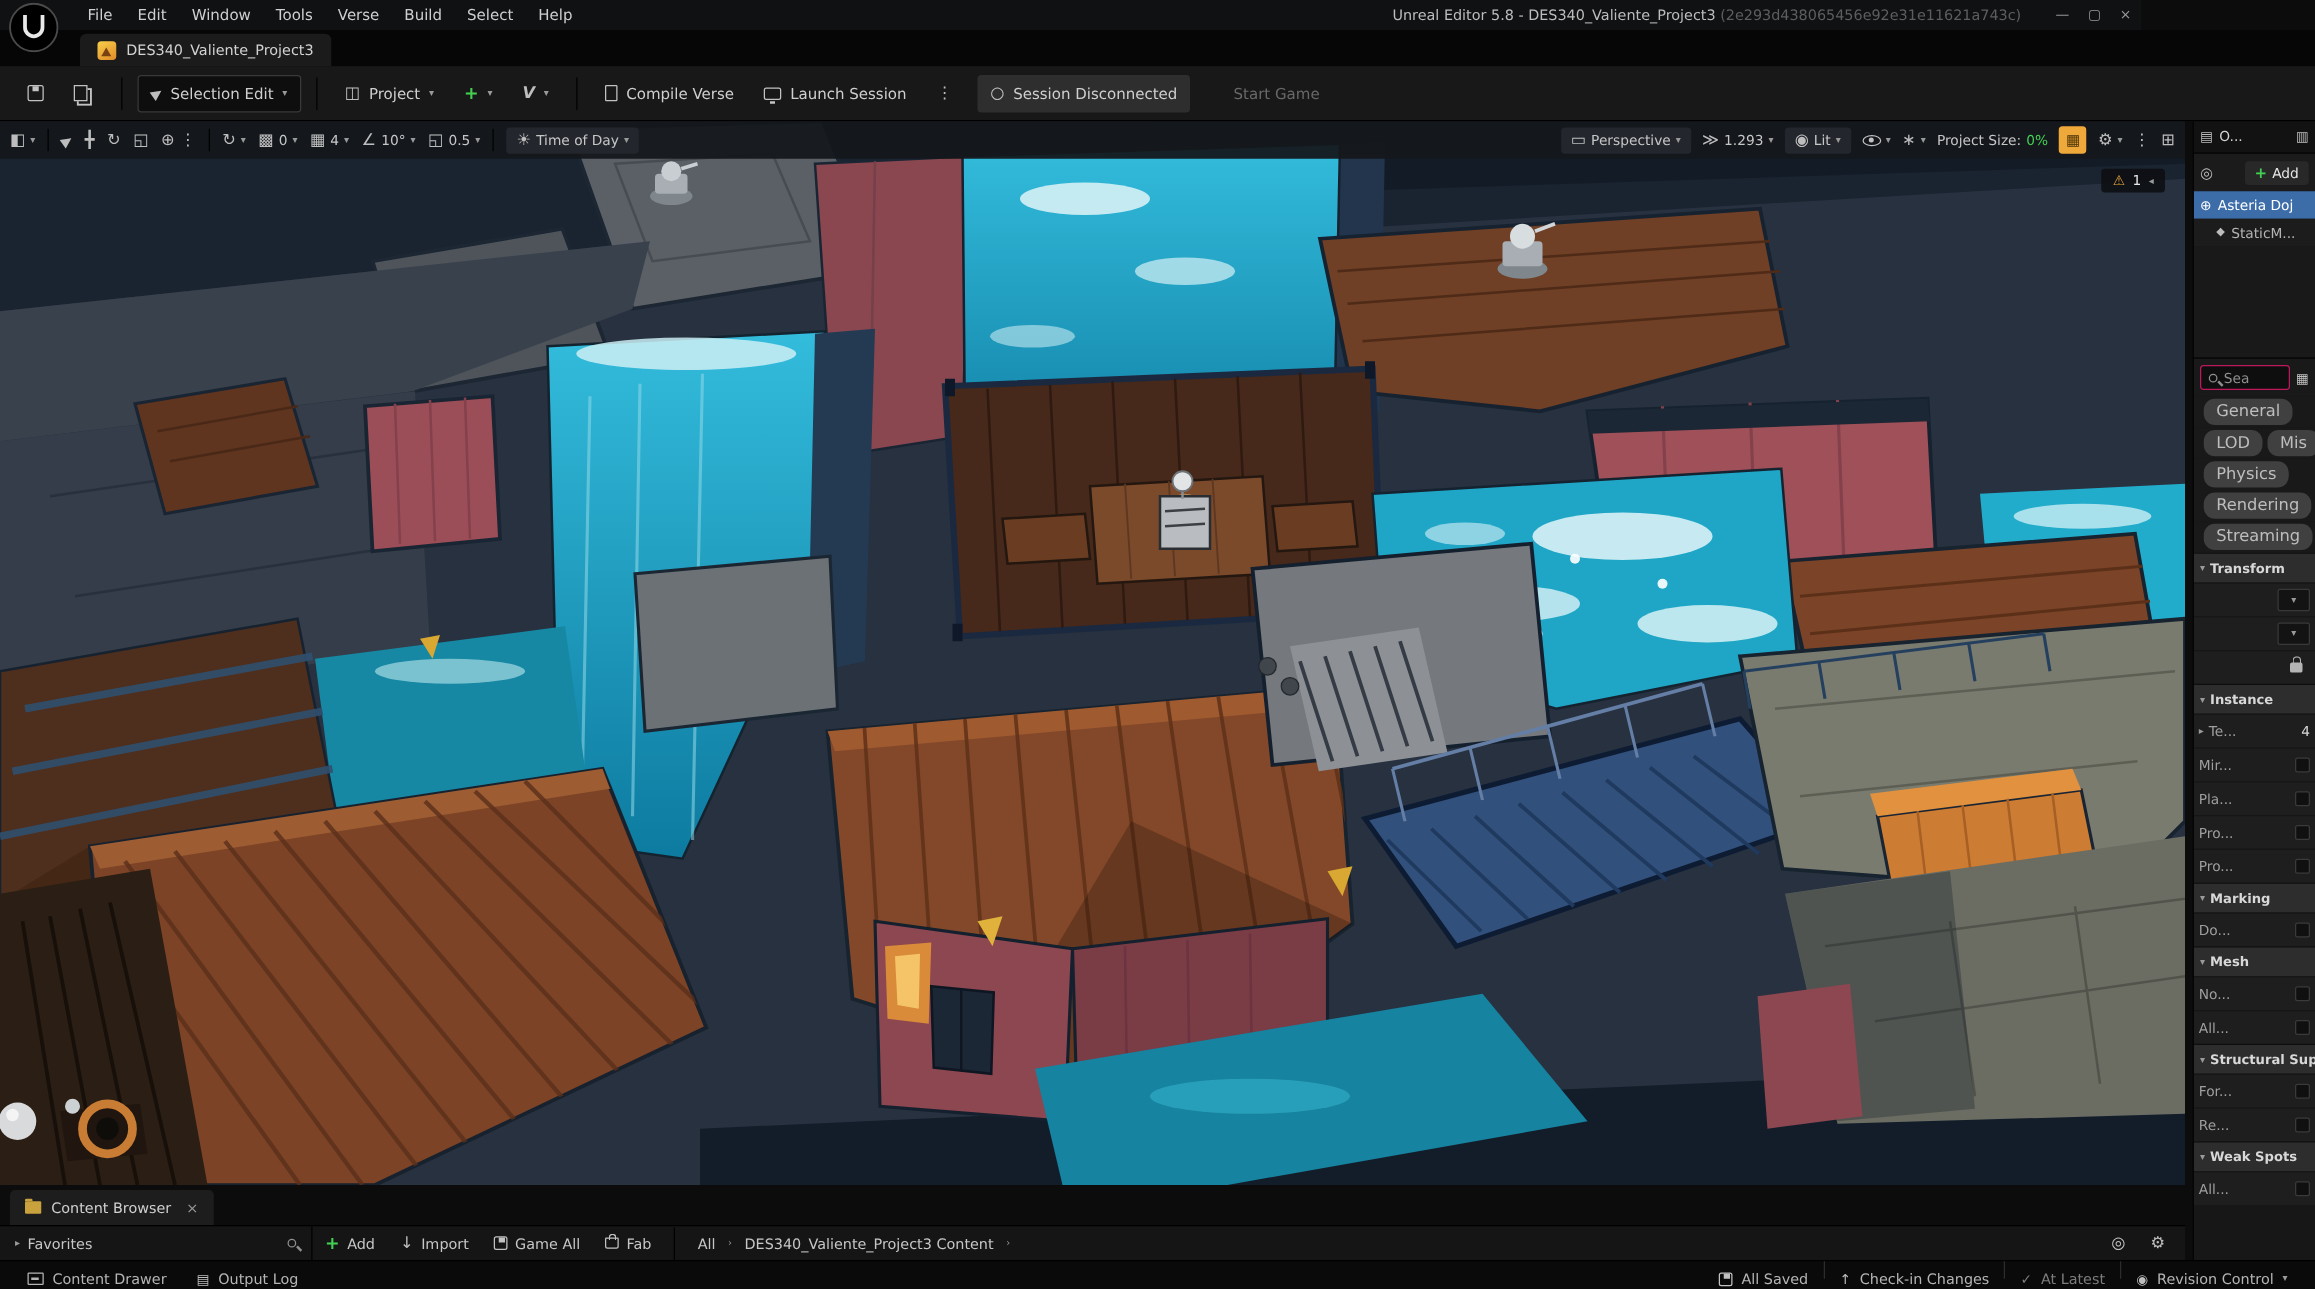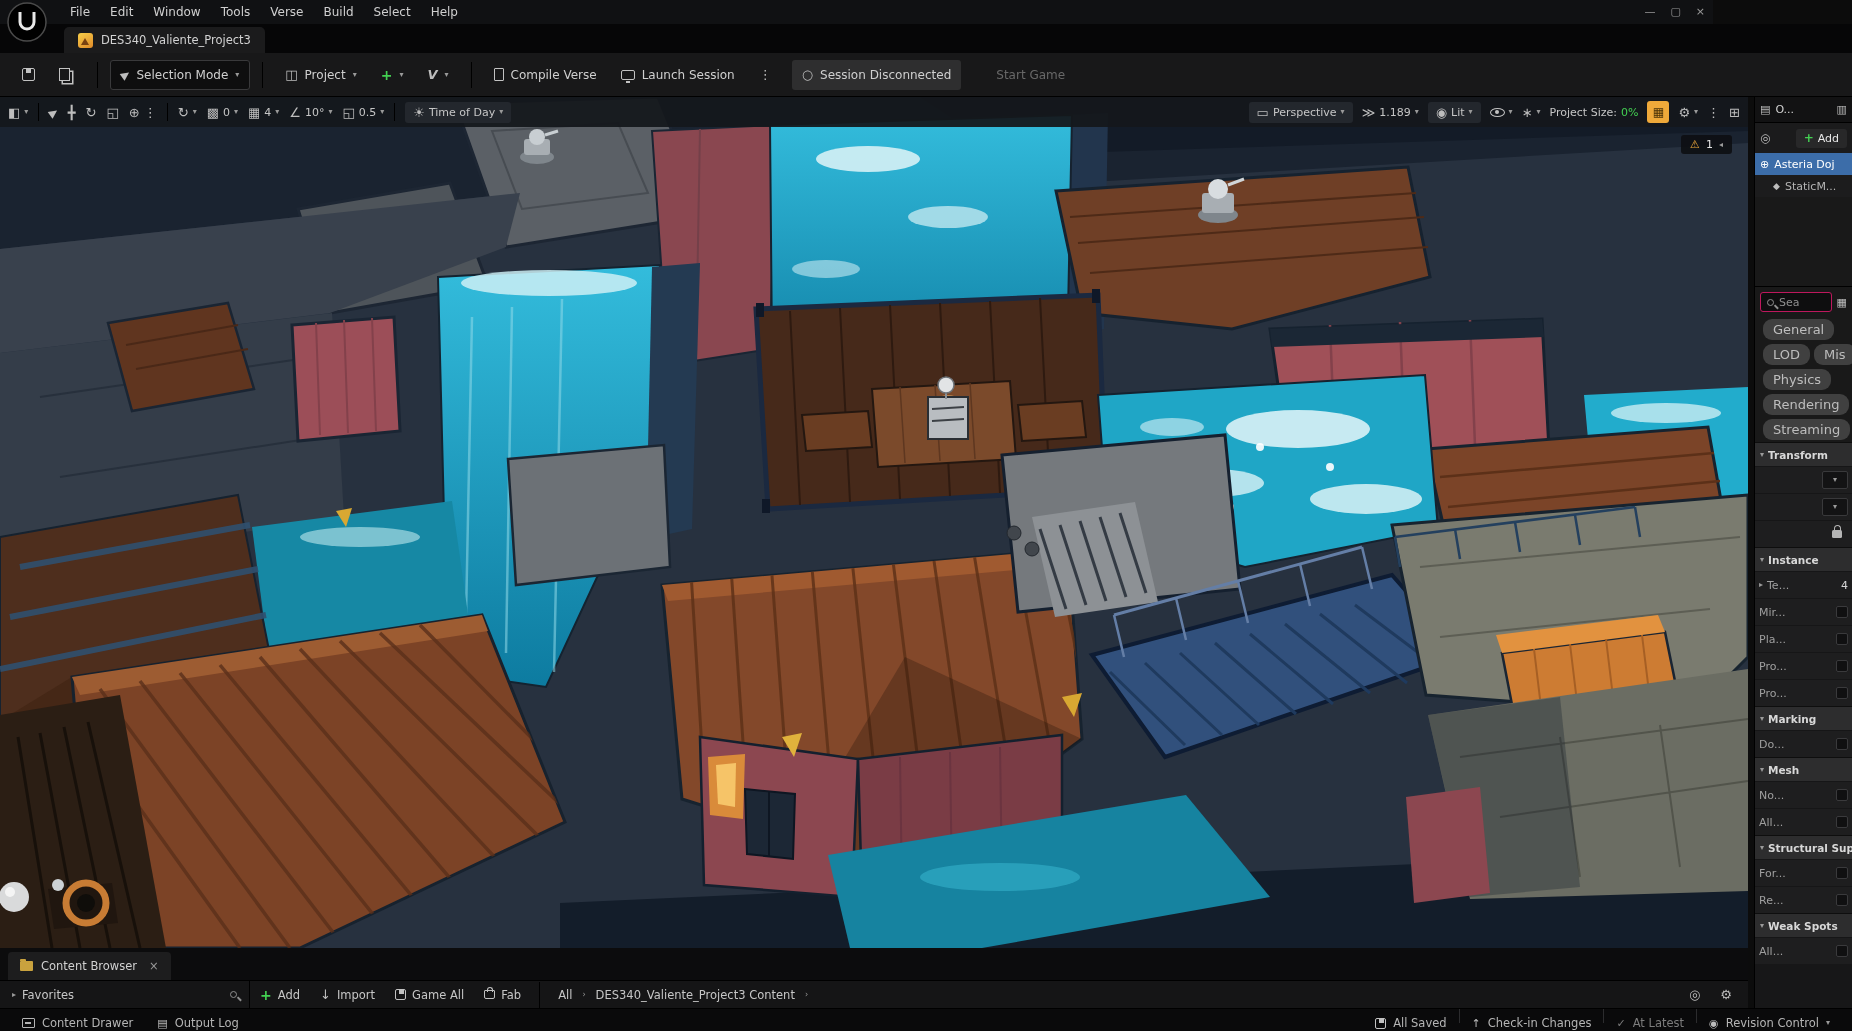--- a/index.html
+++ b/index.html
@@ -89,20 +89,24 @@
   <div class="menu-items">
     <span class="menu-item">File</span>
     <span class="menu-item">Edit</span>
     <span class="menu-item">Window</span>
     <span class="menu-item">Tools</span>
     <span class="menu-item">Verse</span>
     <span class="menu-item">Build</span>
     <span class="menu-item">Select</span>
     <span class="menu-item">Help</span>
   </div>
+  <div class="win-title">
+    <span>Unreal Editor 5.8 - DES340_Valiente_Project3</span>
+    <span class="guid">(2e293d438065456e92e31e11621a743c)</span>
+  </div>
   <div class="win-controls">
     <span>—</span>
     <span>▢</span>
     <span>×</span>
   </div>
 </div>
 
 <div id="logo">
   <svg width="40" height="40" viewBox="0 0 40 40">
     <circle cx="20" cy="20" r="19" fill="#000" stroke="#4a4a4a" stroke-width="1.5"></circle>
@@ -120,21 +124,21 @@
 <div id="toolbar">
   <span class="tb-btn">
       <span class="i-floppy"></span>
     </span>
   <span class="tb-btn">
       <span class="i-copy"></span>
     </span>
   <span class="tb-sep"></span>
   <span class="tb-btn dd">
     <span class="glyph cursor-rot">▶</span>
-    <span>Selection Mode</span>
+    <span>Selection Edit</span>
     <span class="car">▾</span>
   </span>
   <span class="tb-sep"></span>
   <span class="tb-btn">
     <span class="glyph">◫</span>
     <span>Project</span>
     <span class="car">▾</span>
   </span>
   <span class="tb-btn">
     <span class="greenplus">+</span>
@@ -383,21 +387,21 @@
       <span class="car">▾</span>
     </span>
     <div class="vp-right">
       <span class="vp-item vp-pill">
         <span class="glyph">▭</span>
         <span>Perspective</span>
         <span class="car">▾</span>
       </span>
       <span class="vp-item">
         <span class="glyph">≫</span>
-        <span>1.189</span>
+        <span>1.293</span>
         <span class="car">▾</span>
       </span>
       <span class="vp-item vp-pill">
         <span class="glyph">◉</span>
         <span>Lit</span>
         <span class="car">▾</span>
       </span>
       <span class="vp-item">
         <span class="i-eye"></span>
         <span class="car">▾</span>

